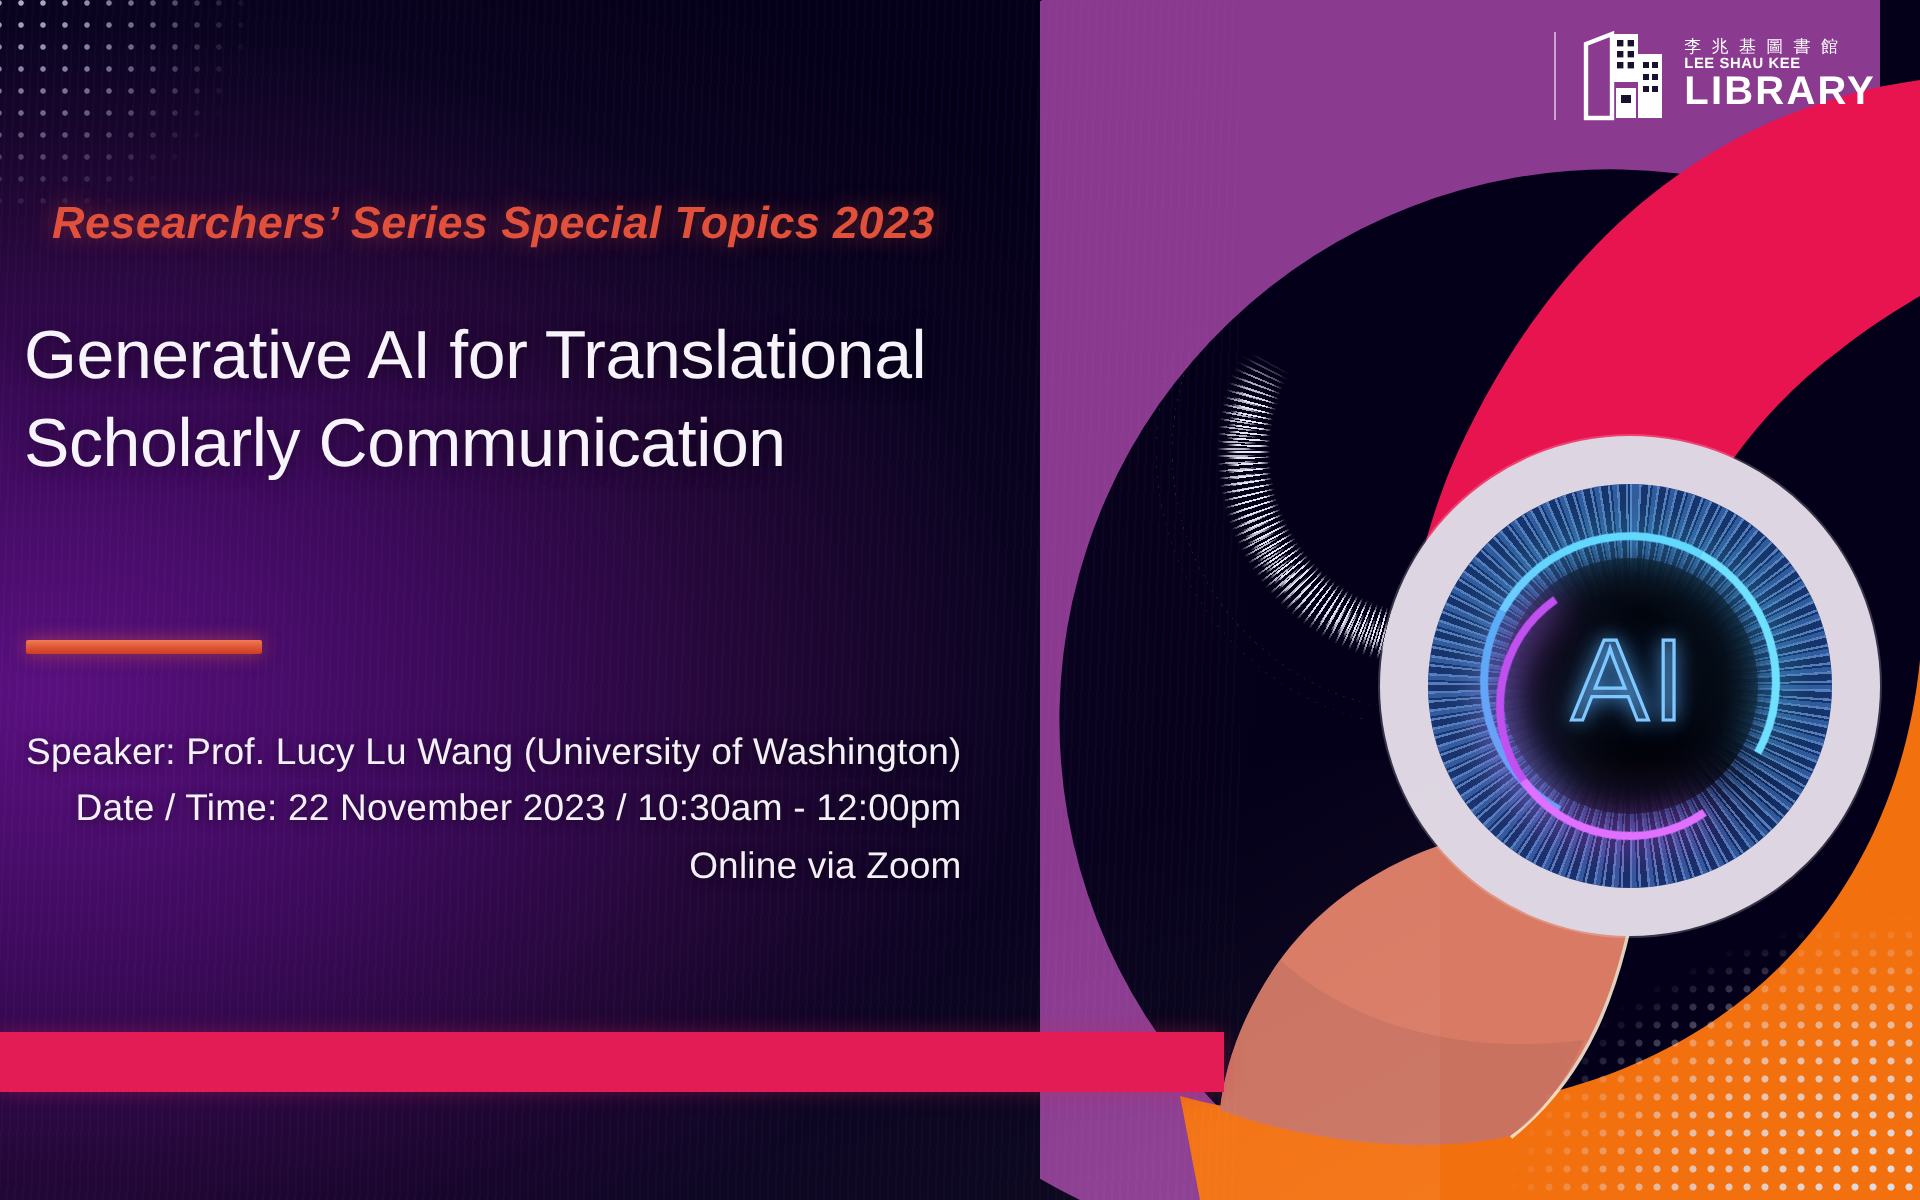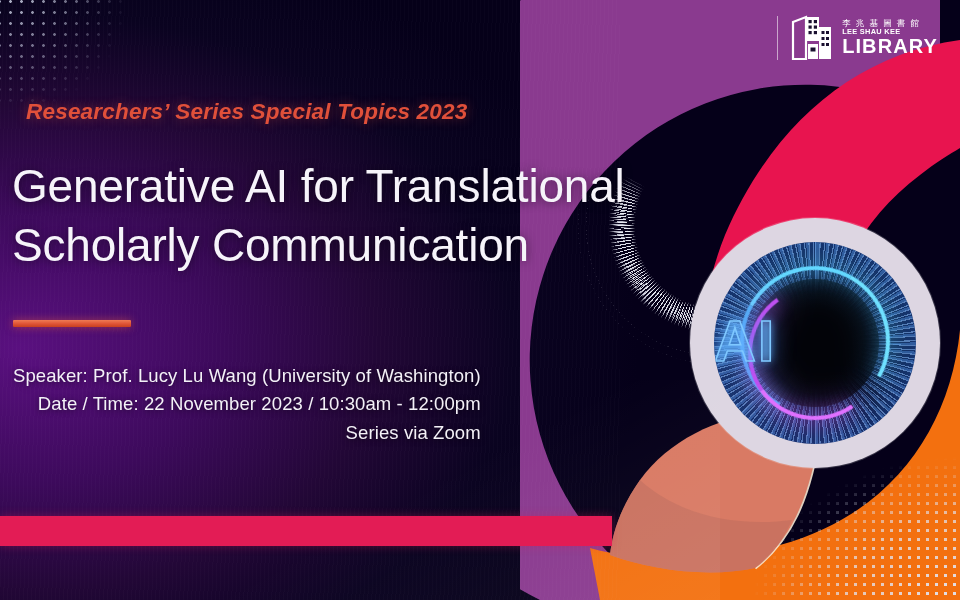--- a/index.html
+++ b/index.html
@@ -102,22 +102,23 @@
     position:absolute; left:34px; top:44px; width:134px; height:134px;
     border-radius:50%;
     border:4px solid transparent;
     border-bottom-color:#e070ff; border-left-color:#c050f0;
     transform:rotate(10deg);
     filter:drop-shadow(0 0 9px #d457ff) drop-shadow(0 0 16px rgba(200,80,255,.6));
   }
   .ai-text {
     position:absolute; left:0; right:0; top:50%;
     transform:translateY(-54%);
+    text-align:center;
     font-family:"Liberation Sans", sans-serif;
-    font-size:58px; font-weight:700; letter-spacing:2px;
+    font-size:58px; font-weight:400; letter-spacing:2px;
     color:rgba(120,190,255,0.18);
     -webkit-text-stroke:1.6px #7fc8ff;
     text-shadow:0 0 10px rgba(90,180,255,.85), 0 0 22px rgba(70,150,255,.55);
   }
 
   
   .arc-dots {
     position:absolute; left:586px; top:96px; width:260px; height:260px;
     border-radius:50%;
     background:repeating-conic-gradient(from 0deg at 50% 50%,
@@ -175,21 +176,21 @@
   
   .eyebrow {
     position:absolute; left:14px; top:99px;
     font-size:22.5px; font-weight:700; font-style:italic;
     color:#e0503a; letter-spacing:.2px;
     text-shadow:0 0 12px rgba(224,80,58,.45);
     margin-left:12px;
   }
   .title {
     position:absolute; left:12px; top:157px;
-    font-size:46px; font-weight:400; line-height:1.28;
+    font-size:34px; font-weight:400; line-height:1.28;
     color:#f6f4fa; letter-spacing:-.2px;
     text-shadow:0 1px 10px rgba(0,0,0,.5);
   }
   .title span { display:block; }
   .accent-bar {
     position:absolute; left:13px; top:320px;
     width:118px; height:7px; border-radius:1px;
     background:linear-gradient(180deg,#ef7b54 0%, #df5335 55%, #c7401f 100%);
     box-shadow:0 0 9px rgba(226,90,60,.55);
   }
@@ -295,16 +296,16 @@
   <div class="title">
     <span>Generative AI for Translational</span>
     <span>Scholarly Communication</span>
   </div>
 
   <div class="accent-bar"></div>
 
   <div class="details">
     <span>Speaker: Prof. Lucy Lu Wang (University of Washington)</span>
     <span>Date / Time: 22 November 2023 / 10:30am - 12:00pm</span>
-    <span>Series via Zoom</span>
+    <span>Online via Zoom</span>
   </div>
 
 </div>
 
 </body></html>

